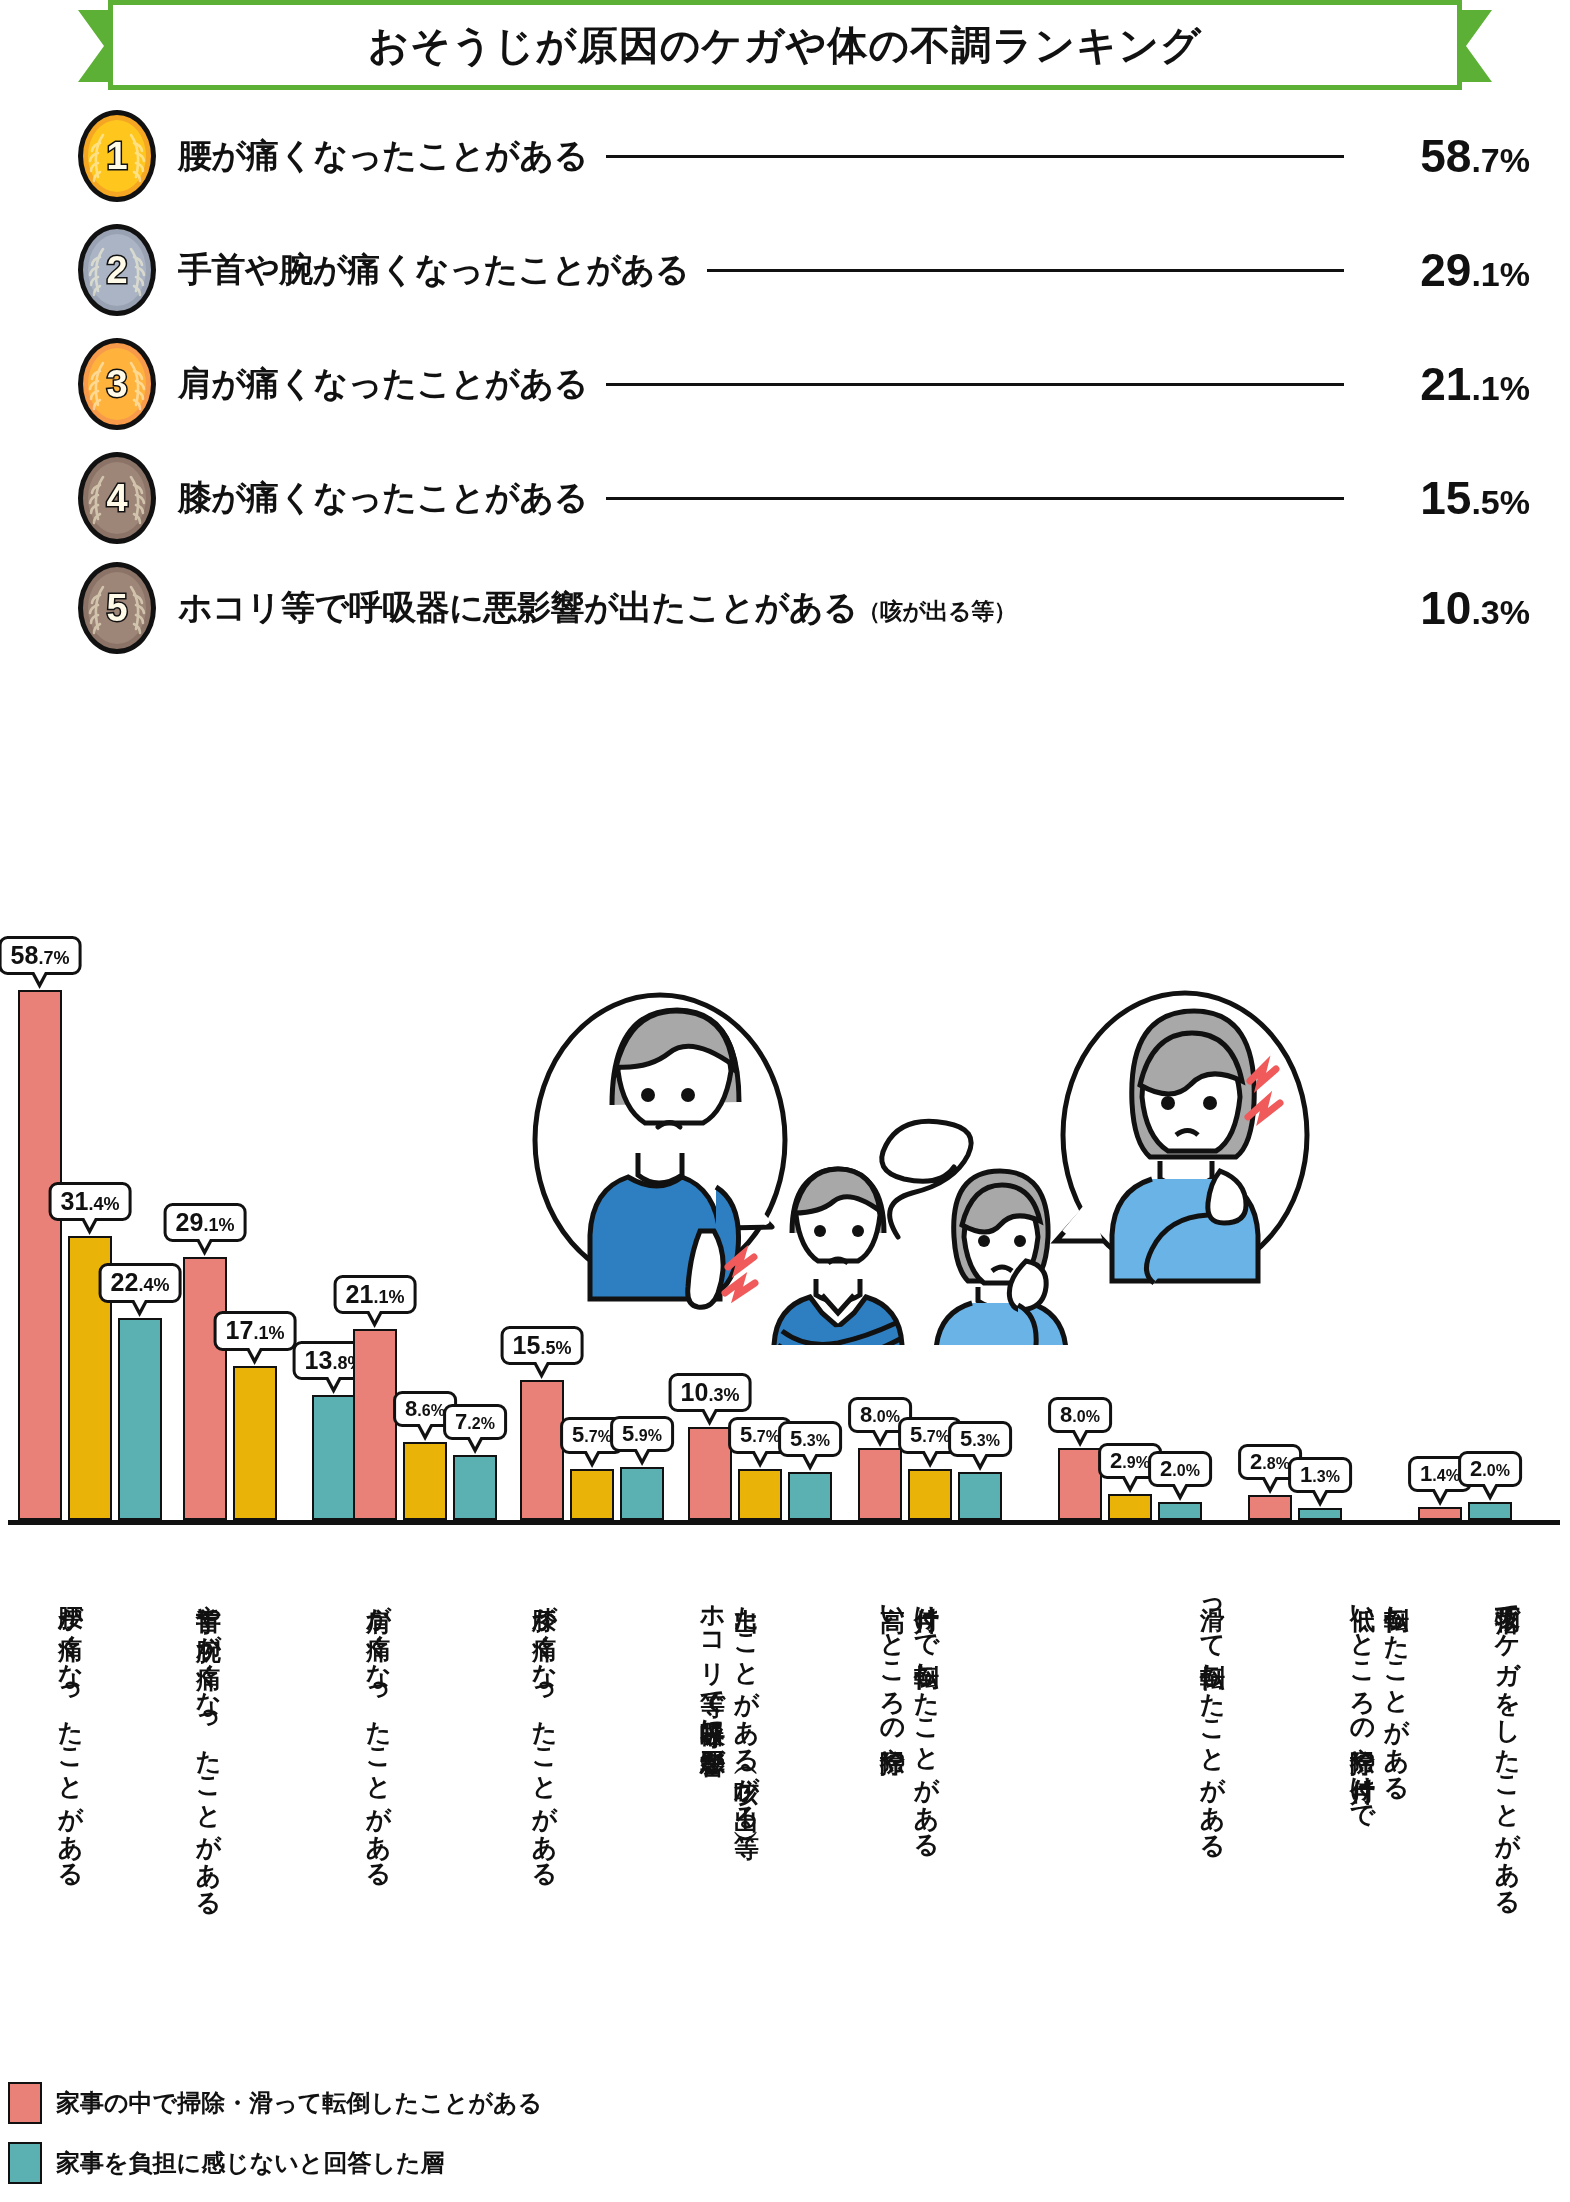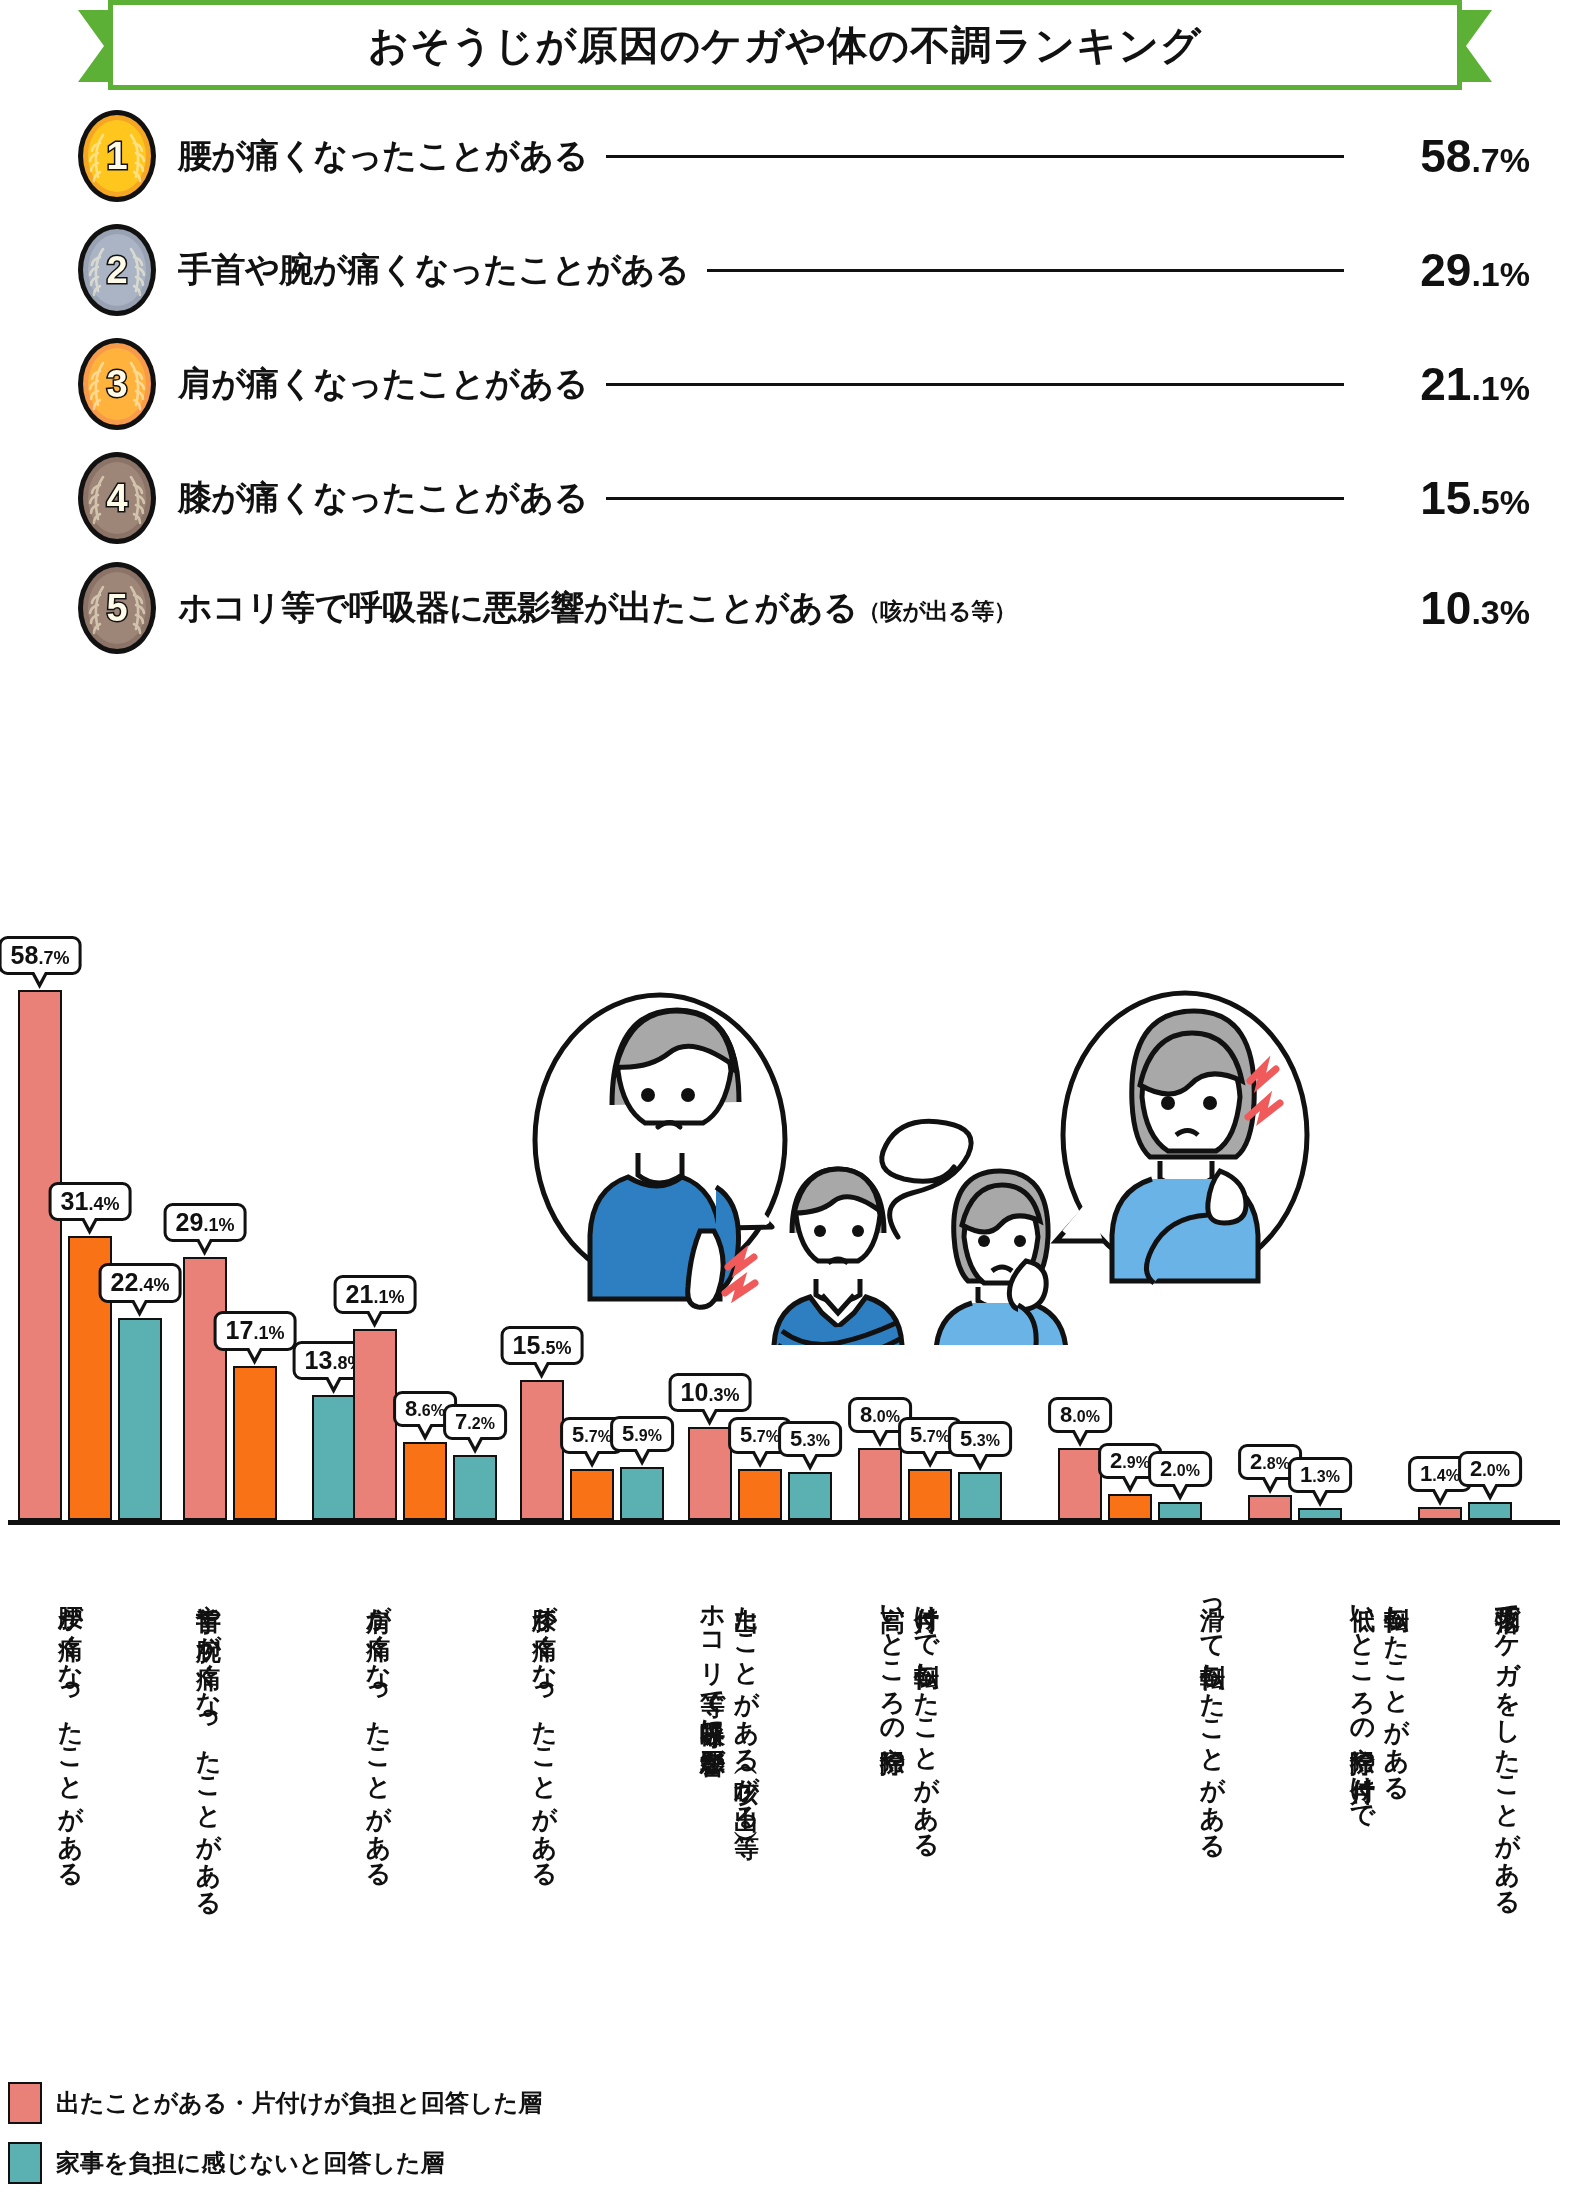--- a/index.html
+++ b/index.html
@@ -71,21 +71,21 @@
   
   .chart { position: absolute; left: 0; top: 960px; width: 1570px; height: 640px; }
   .plot  { position: absolute; left: 8px; top: 0; width: 1552px; height: 560px; }
   .axis  { position: absolute; left: 8px; top: 560px; width: 1552px; height: 5px; background: #111; }
 
   .group { position: absolute; bottom: 0; display: flex; align-items: flex-end; gap: 6px; }
   .bar {
     position: relative; width: 44px; border: 2.5px solid #111;
   }
   .bar.s0 { background: #ea8179; }
-  .bar.s1 { background: #f97316; }
+  .bar.s1 { background: #eab308; }
   .bar.s2 { background: #5bb0b1; }
   .callout {
     position: absolute; left: 50%; bottom: 100%; transform: translateX(-50%);
     margin-bottom: 17px;
     background: #fff; border: 3px solid #111; border-radius: 9px;
     padding: 3px 9px 4px; white-space: nowrap;
     font-weight: 700; color: #111; line-height: 1.05;
   }
   .callout .big  { font-size: 25px; }
   .callout .frac { font-size: 18px; }
@@ -460,21 +460,21 @@
       <div class="xlabel" style="left: 1200px;">滑って転倒したことがある</div>
       <div class="xlabel" style="left: 1350px;">低いところの掃除や片付けで</div>
       <div class="xlabel" style="left: 1384px;">転倒したことがある</div>
       <div class="xlabel" style="left: 1495px;">落下物でケガをしたことがある</div>
     </div>
 
   <div class="legend">
     <div class="legend-row">
       <div class="legend-item">
         <span class="swatch s0"></span>
-        <span class="legend-text">出たことがある・片付けが負担と回答した層</span>
+        <span class="legend-text">家事の中で掃除・滑って転倒したことがある</span>
       </div>
     </div>
     <div class="legend-row">
       <div class="legend-item">
         <span class="swatch s2"></span>
         <span class="legend-text">家事を負担に感じないと回答した層</span>
       </div>
     </div>
   </div>
 

